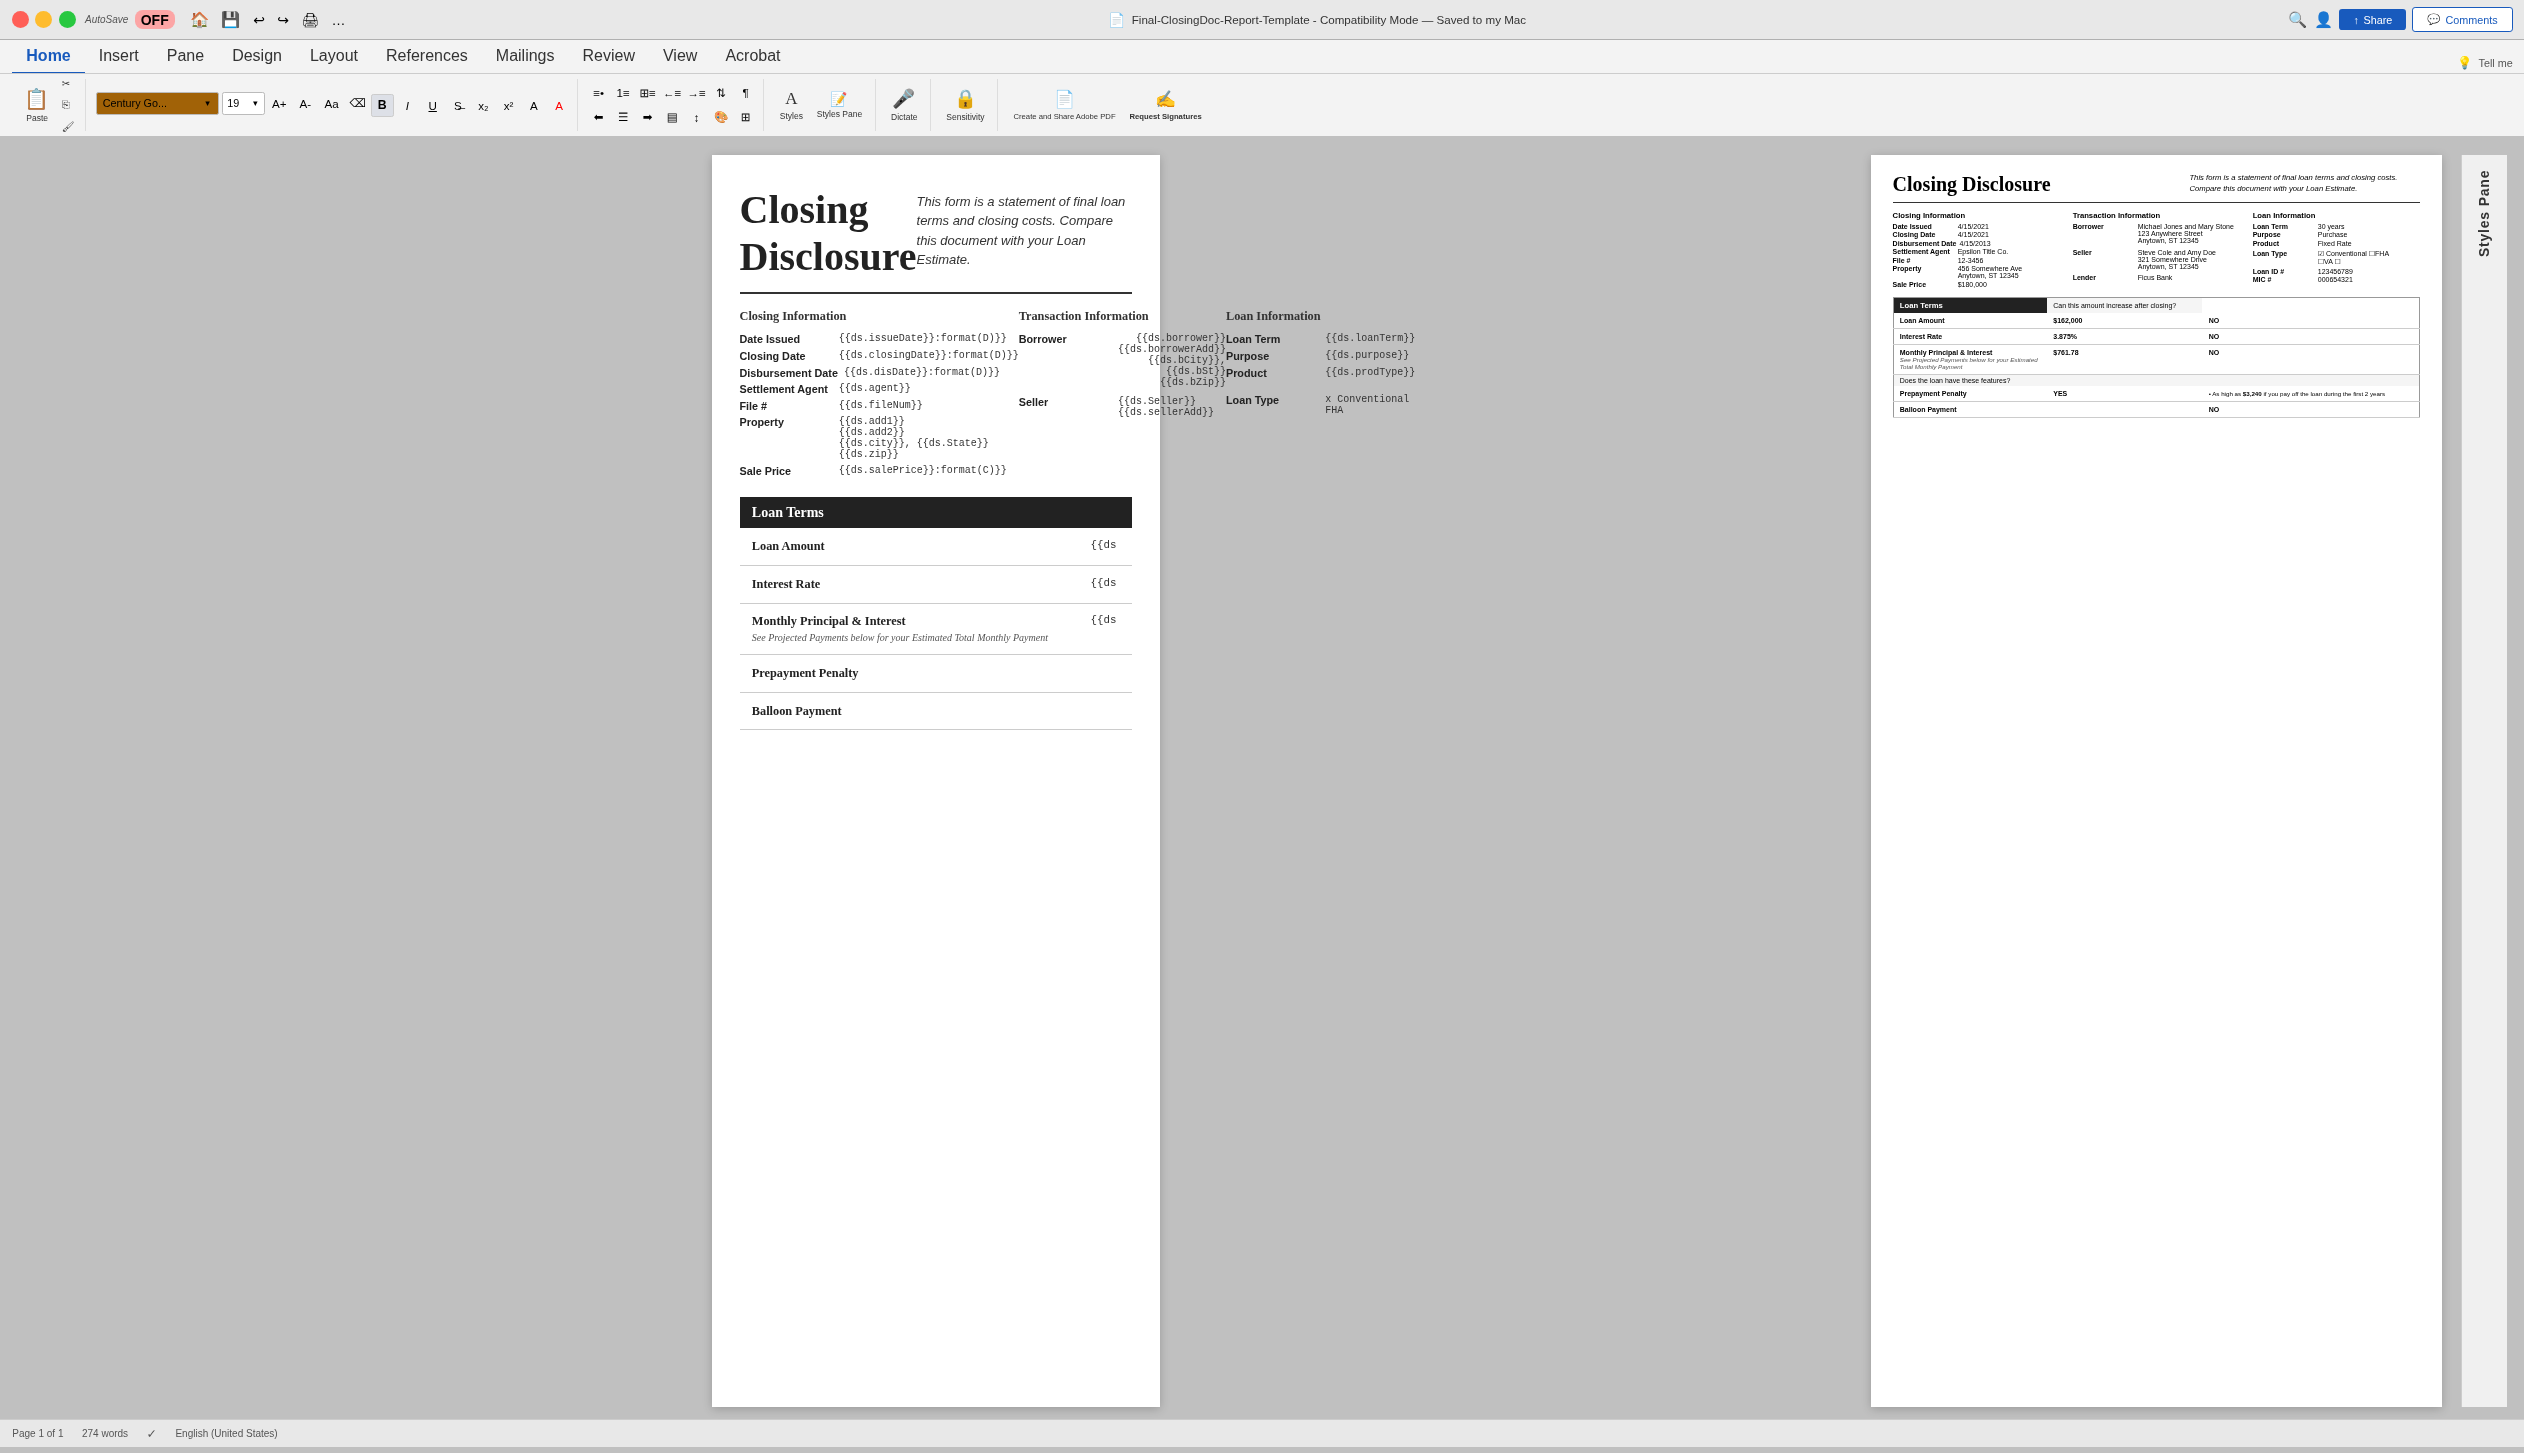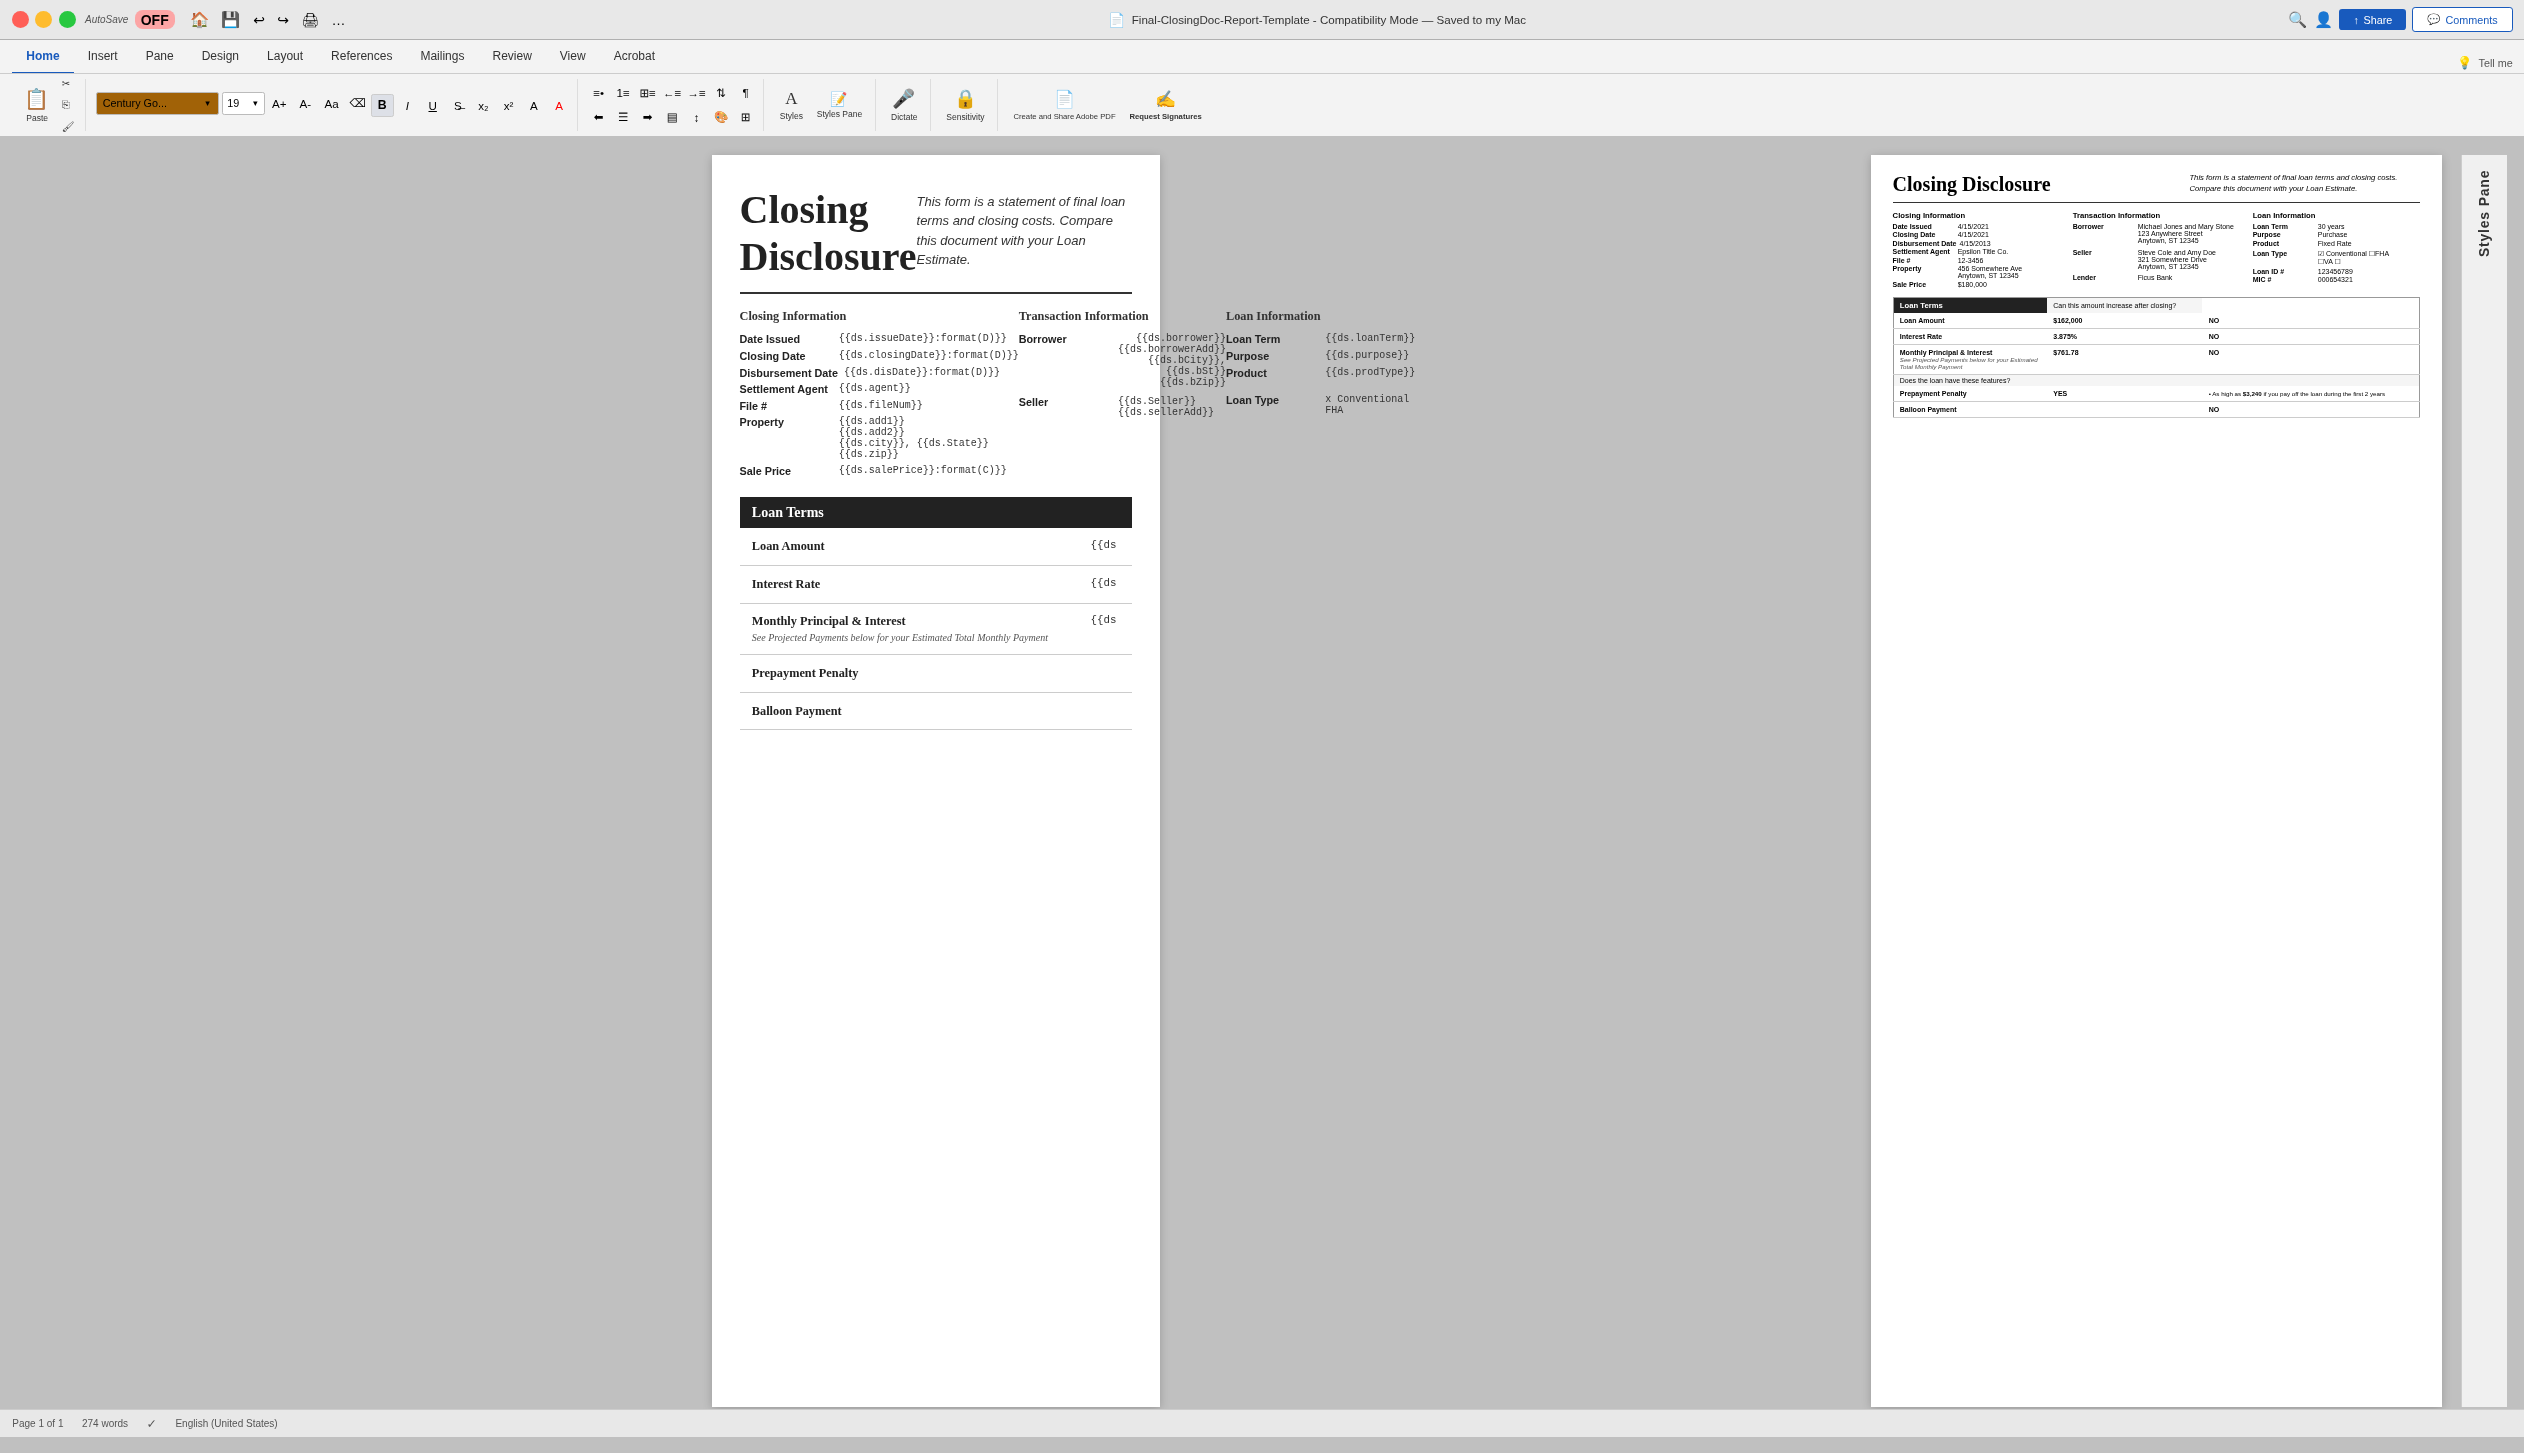--- a/index.html
+++ b/index.html
@@ -24,21 +24,21 @@
     .ribbon-tabs {
       display: flex;
       padding: 0 12.3px;
       border-bottom: 0.8px solid #ccc;
       background: #f3f3f3;
       height: 34px;
       align-items: flex-end;
     }
     .ribbon-tab {
       padding: 6.2px 14px;
-      font-size: 12px;
+      font-size: 16px;
       color: #333;
       cursor: pointer;
       border-bottom: 1.5px solid transparent;
       height: 100%;
       display: flex;
       align-items: center;
     }
     .ribbon-tab.active {
       border-bottom: 1.5px solid #185abd;
       color: #185abd;
@@ -310,21 +310,21 @@
       background: #e8e8e8;
       height: 28px;
       display: flex;
       align-items: center;
       padding: 0 12.3px;
       font-size: 10px;
       color: #555;
       gap: 18.5px;
       border-top: 0.8px solid #ccc;
       position: fixed;
-      bottom: 16px;
+      bottom: 6px;
       left: 0;
       width: 100%;
     }
 
     
     .main-content {
       display: flex;
       gap: 18.5px;
       width: 100%;
     }

